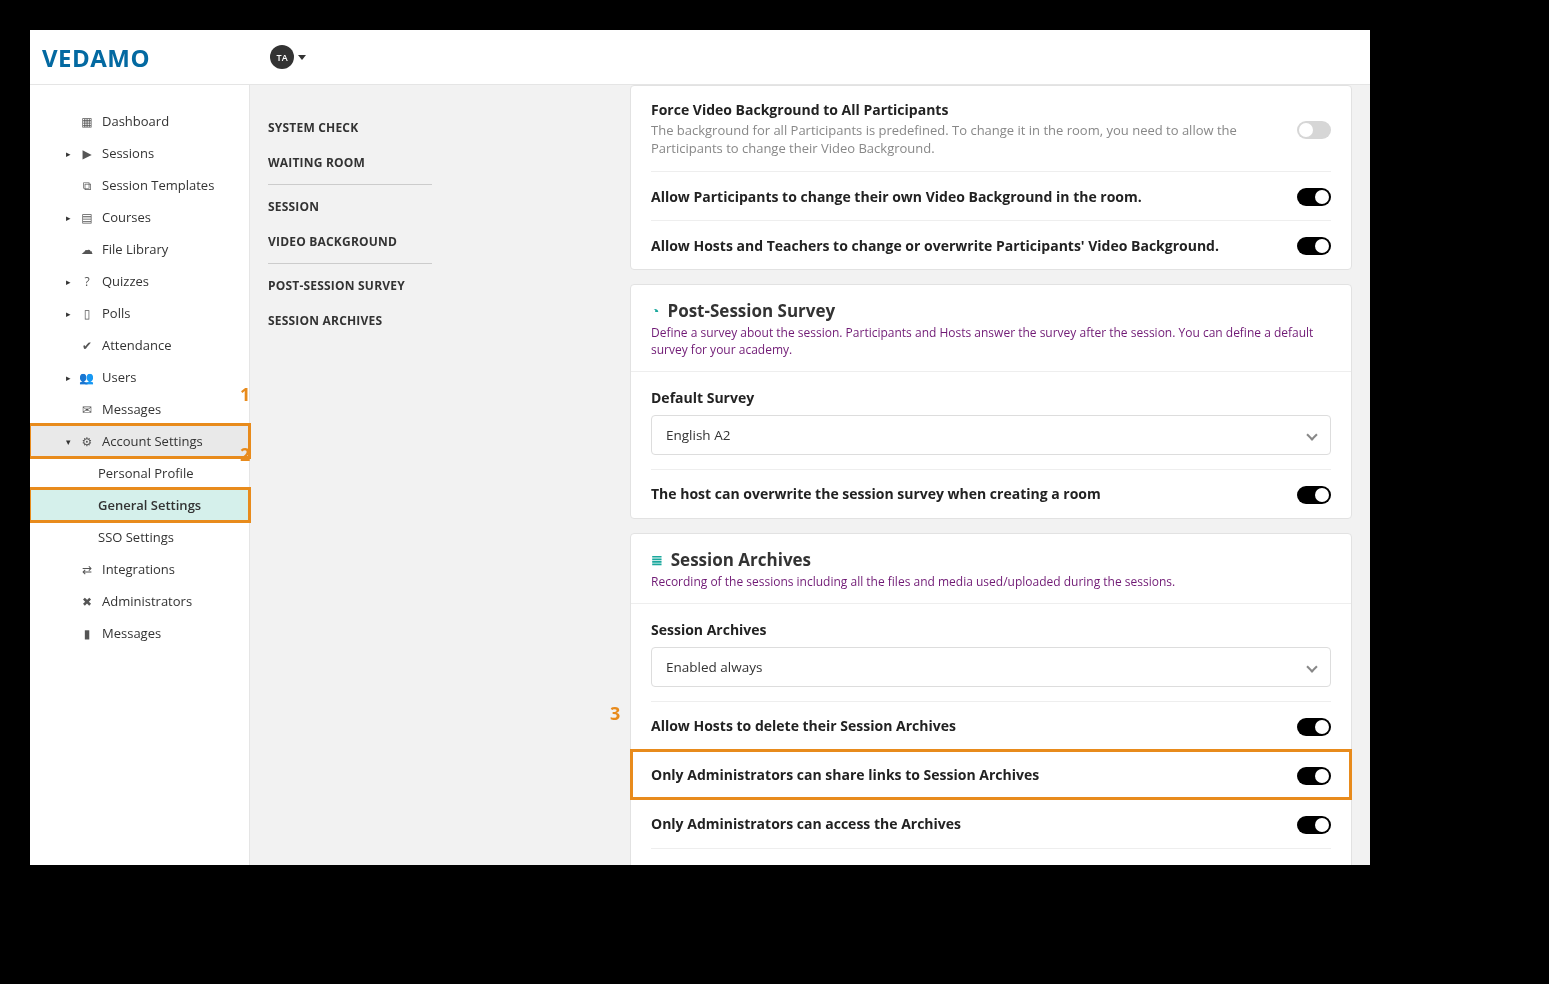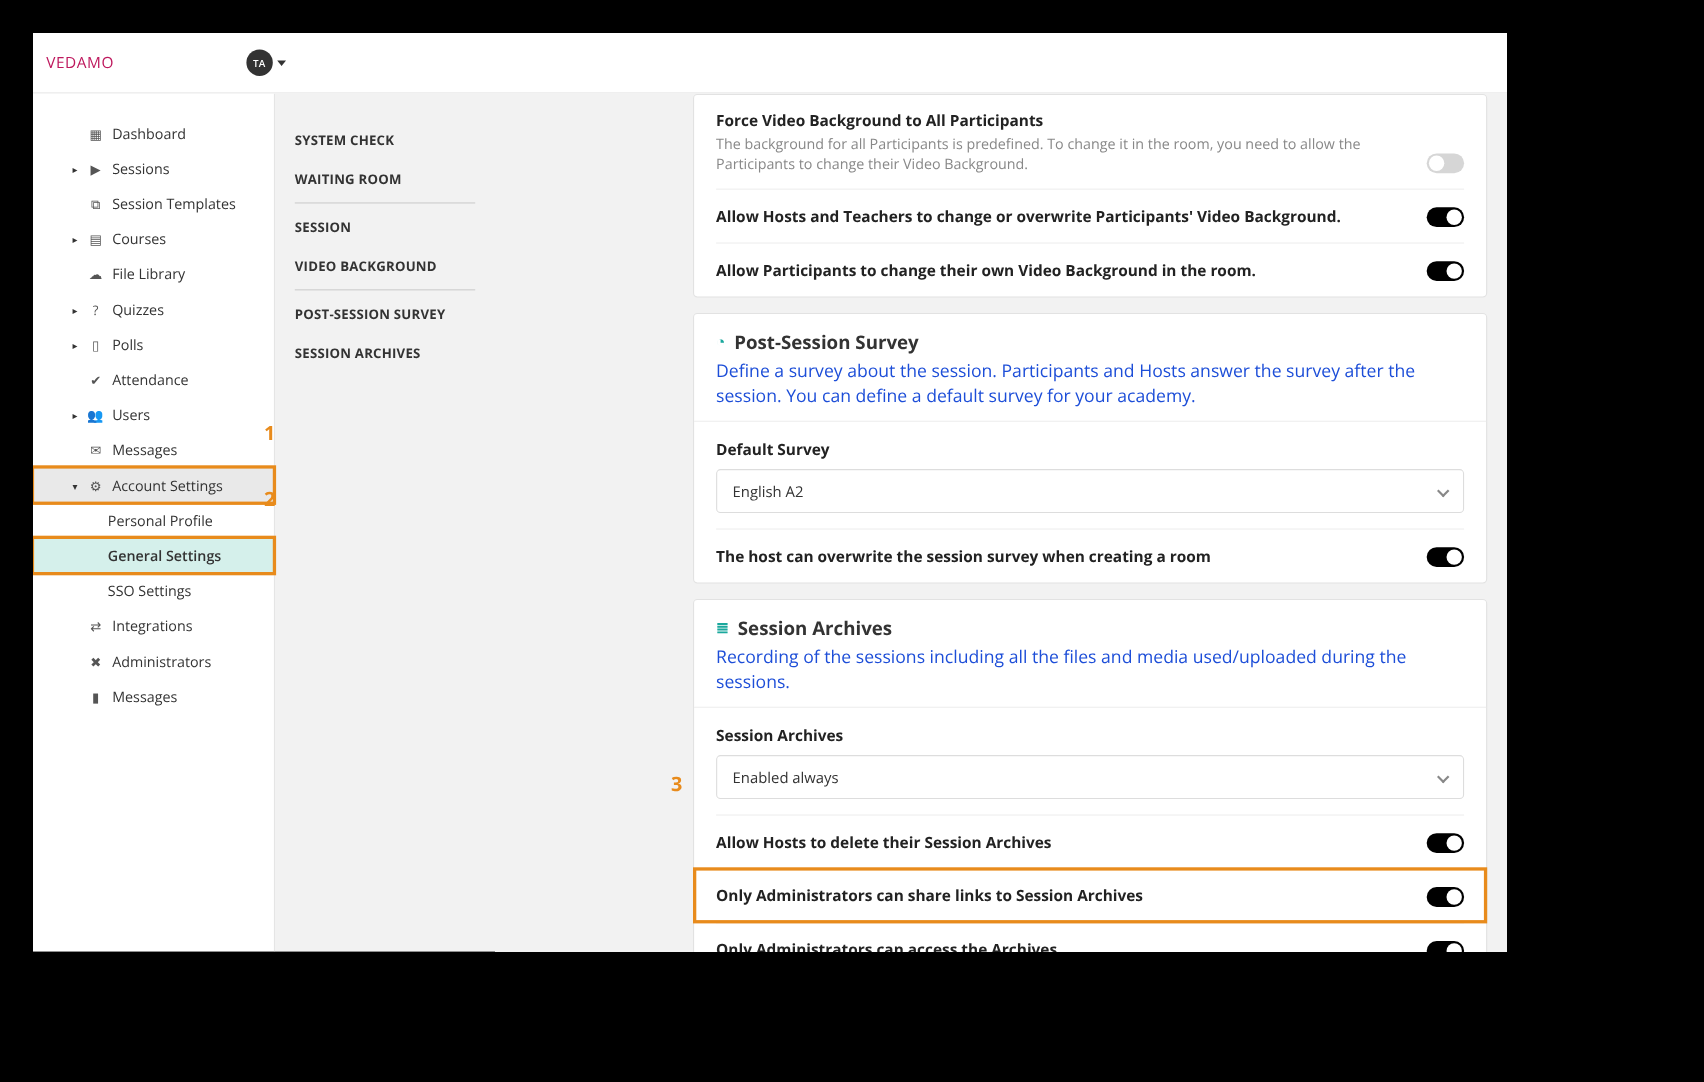--- a/index.html
+++ b/index.html
@@ -25,23 +25,23 @@
     overflow: hidden;
   }
   .topbar {
     height: 55px;
     border-bottom: 1px solid #e5e5e5;
     display: flex;
     align-items: center;
     padding: 0 12px;
   }
   .logo {
-    color: #be185d;
-    font-weight: 400;
-    font-size: 14px;
+    color: #0369a1;
+    font-weight: 700;
+    font-size: 24px;
     letter-spacing: 0.5px;
     flex: 0 0 auto;
   }
   .avatar-wrap {
     display: flex;
     align-items: center;
     gap: 4px;
     margin-left: 120px;
   }
   .avatar {
@@ -157,29 +157,29 @@
   .panel-title {
     font-size: 17px;
     font-weight: 700;
     color: #333;
     display: flex;
     align-items: center;
     gap: 8px;
   }
   .panel-title .ticon { color: #1aa89d; font-size: 14px; }
   .panel-desc {
-    font-size: 16px;
-    color: #1d4ed8;
+    font-size: 12px;
+    color: #701a75;
     margin-top: 3px;
     line-height: 1.4;
   }
   .panel-body { padding: 0 20px; }
   .row {
     display: flex;
-    align-items: flex-end;
+    align-items: center;
     justify-content: space-between;
     padding: 14px 0;
     border-top: 1px solid #eee;
     gap: 20px;
   }
   .row:first-child { border-top: none; }
   .row-text { flex: 1; }
   .row-label {
     font-size: 14px;
     font-weight: 700;
@@ -355,27 +355,27 @@
         <div class="panel-body">
           <div class="row">
             <div class="row-text">
               <div class="row-label">Force Video Background to All Participants</div>
               <div class="row-desc">The background for all Participants is predefined. To change it in the room, you need to allow the Participants to change their Video Background.</div>
             </div>
             <div class="toggle off"></div>
           </div>
           <div class="row">
             <div class="row-text">
+                  <div class="row-label">Allow Participants to change their own Video Background in the room.</div>
+                </div>
+            <div class="toggle on"></div>
+          </div>
+          <div class="row">
+            <div class="row-text">
                   <div class="row-label">Allow Hosts and Teachers to change or overwrite Participants' Video Background.</div>
-                </div>
-            <div class="toggle on"></div>
-          </div>
-          <div class="row">
-            <div class="row-text">
-                  <div class="row-label">Allow Participants to change their own Video Background in the room.</div>
                 </div>
             <div class="toggle on"></div>
           </div>
         </div>
       </div>
 
       <div class="panel">
         <div class="panel-head">
           <div class="panel-title">
             <span class="ticon">◔</span>

